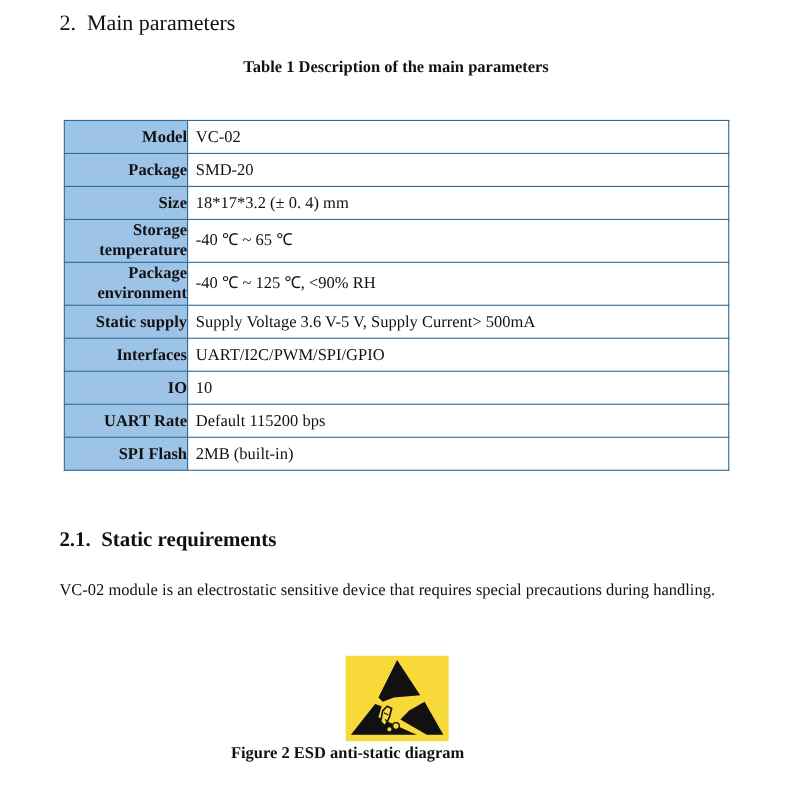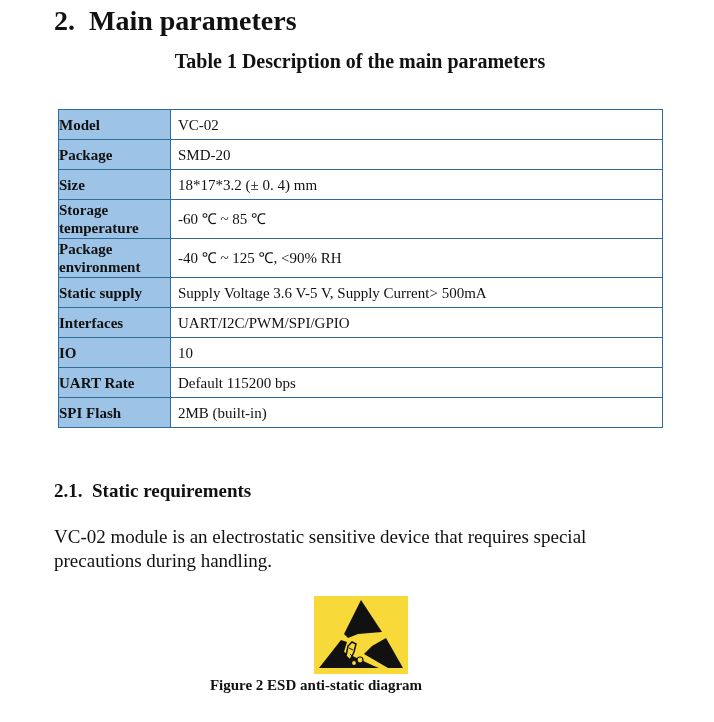--- a/index.html
+++ b/index.html
@@ -12,32 +12,32 @@
       height: 722px;
       position: relative;
       overflow: hidden;
       font-family: "Liberation Serif", serif;
       color: #111111;
     }
     .h1 {
       position: absolute;
       left: 54px;
       top: 8px;
-      font-size: 28px;
-      font-weight: bold;
+      font-size: 20px;
+      font-weight: normal;
       margin: 0;
       line-height: 26px;
     }
     .table-caption {
       position: absolute;
       left: 0;
       width: 714px;
       top: 51px;
       text-align: center;
-      font-size: 20px;
+      font-size: 15px;
       font-weight: bold;
       line-height: 20px;
     }
     .table-caption span { margin-left: 6px; }
     table.params {
       position: absolute;
       left: 58px;
       top: 109px;
       width: 605px;
       border-collapse: collapse;
@@ -45,41 +45,41 @@
     }
     table.params td {
       border: 1px solid #2e6c95;
       padding: 0 0 0 7px;
       line-height: 18px;
       vertical-align: middle;
     }
     table.params td.key {
       background: #9dc3e6;
       width: 111px;
-      text-align: left;
+      text-align: right;
       font-weight: bold;
       padding: 0;
     }
     table.params tr.r1 td { height: 29px; }
     table.params tr.r2 td { height: 38px; }
     .h2 {
       position: absolute;
       left: 54px;
       top: 480px;
       font-size: 19px;
       font-weight: bold;
       margin: 0;
       line-height: 22px;
     }
     .para {
       position: absolute;
       left: 54px;
       top: 525px;
       width: 600px;
-      font-size: 19px;
+      font-size: 15px;
       line-height: 24px;
       margin: 0;
     }
     .esd {
       position: absolute;
       left: 314px;
       top: 596px;
       width: 94px;
       height: 78px;
     }
@@ -114,21 +114,21 @@
     <tr class="r1">
       <td class="key">Package</td>
       <td>SMD-20</td>
     </tr>
     <tr class="r1">
       <td class="key">Size</td>
       <td>18*17*3.2 (± 0. 4) mm</td>
     </tr>
     <tr class="r2">
       <td class="key"><span>Storage</span><br><span>temperature</span></td>
-      <td>-60 ℃ ~ 85 ℃</td>
+      <td>-40 ℃ ~ 65 ℃</td>
     </tr>
     <tr class="r2">
       <td class="key"><span>Package</span><br><span>environment</span></td>
       <td>-40 ℃ ~ 125 ℃, &lt;90% RH</td>
     </tr>
     <tr class="r1">
       <td class="key">Static supply</td>
       <td>Supply Voltage 3.6 V-5 V, Supply Current&gt; 500mA</td>
     </tr>
     <tr class="r1">

